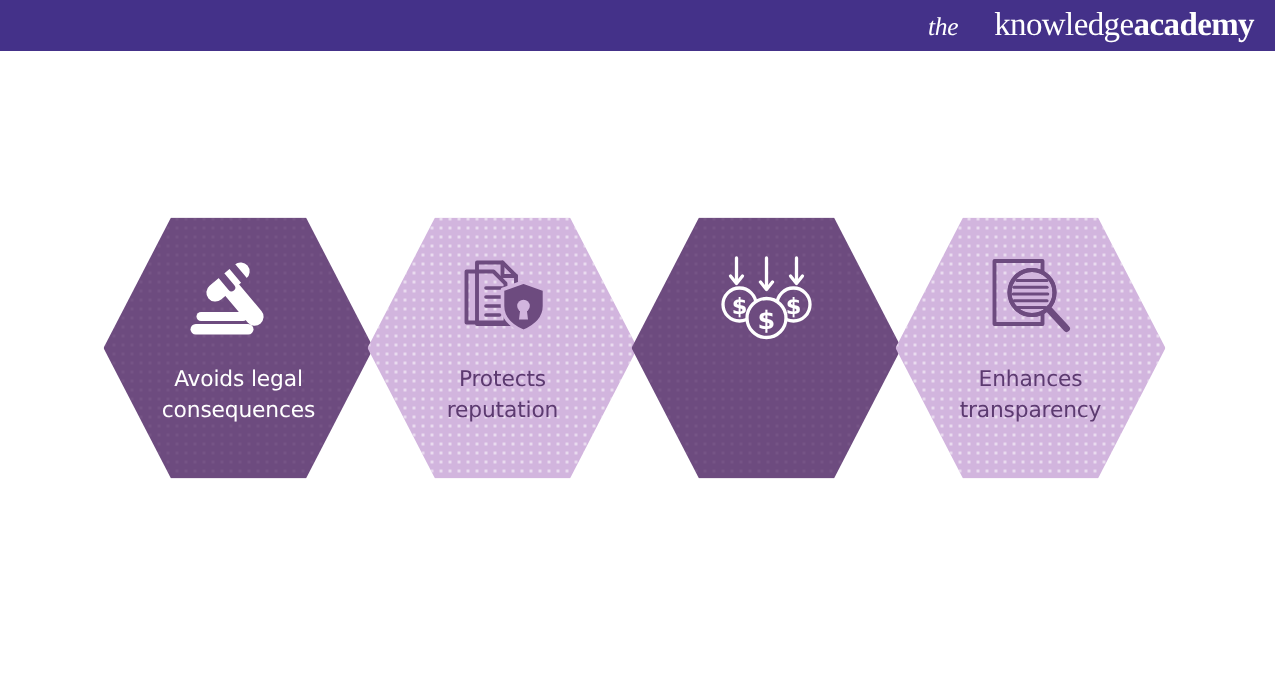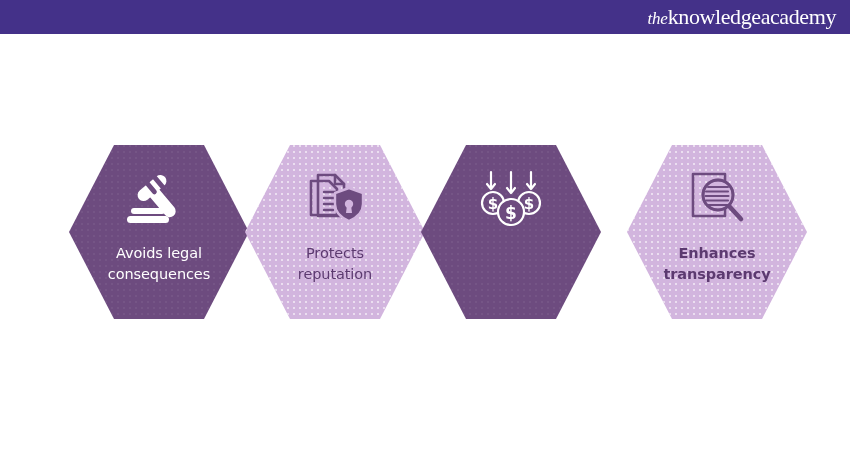--- a/index.html
+++ b/index.html
@@ -35,24 +35,25 @@
   }
   #brand-logo .logo-the {
     font-style: italic;
     font-size: 17px;
     letter-spacing: -0.2px;
     margin-top: 44px;
   }
   #brand-logo .logo-knowledge {
     font-size: 22px;
     letter-spacing: -0.4px;
+    margin-left: 24px;
   }
   #brand-logo .logo-academy {
     font-size: 22px;
-    font-weight: normal;
+    font-weight: bold;
     letter-spacing: -0.4px;
     text-align: right;
   }
 
   
   #hex-row {
     position: absolute;
     left: 0;
     top: 145px;
     width: 850px;
@@ -79,21 +80,21 @@
   }
   .hex.light {
     background-color: #d2b5de;
     background-image:
       radial-gradient(circle at 1px 1px, rgba(255,255,255,0.55) 0.9px, transparent 1.1px);
     background-size: 6px 6px;
   }
   .hex-1 { left: 69px;  z-index: 1; }
   .hex-2 { left: 245px; z-index: 2; }
   .hex-3 { left: 421px; z-index: 3; }
-  .hex-4 { left: 627px; z-index: 4; font-weight: bold; }
+  .hex-4 { left: 597px; z-index: 4; }
 
   .hex-icon {
     height: 56px;
     width: 80px;
     display: flex;
     align-items: center;
     justify-content: center;
     margin-bottom: 16px;
   }
   .hex-label {

